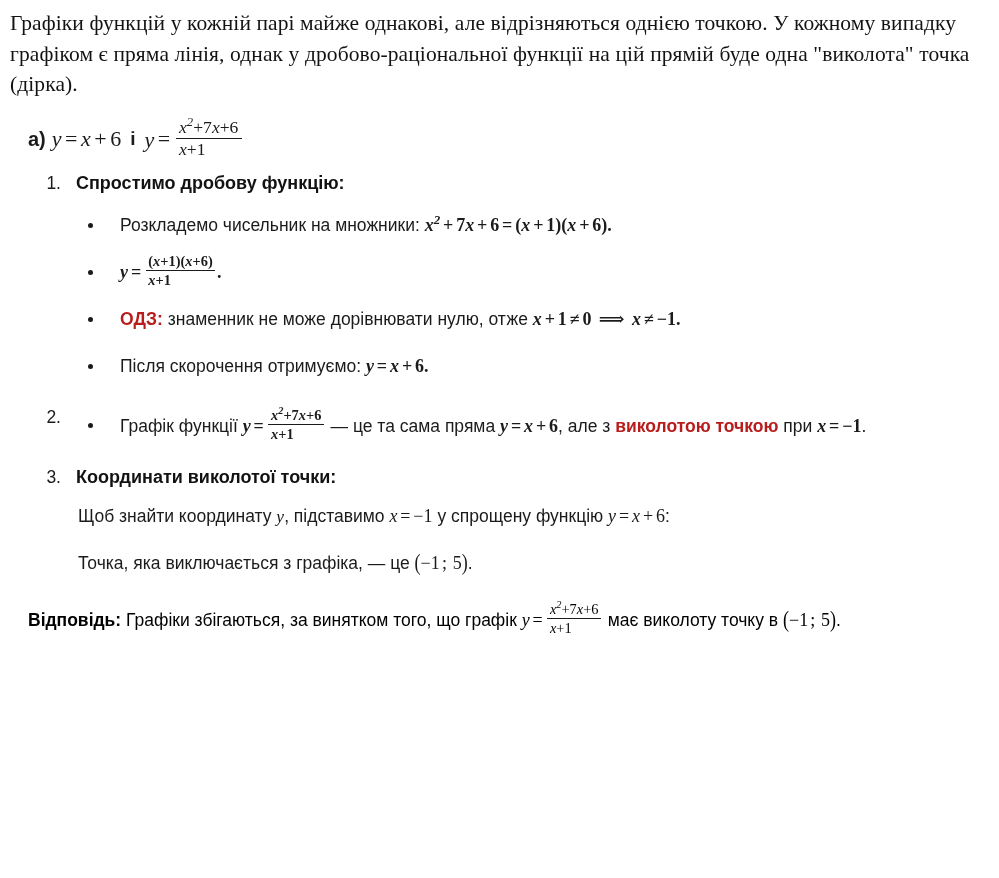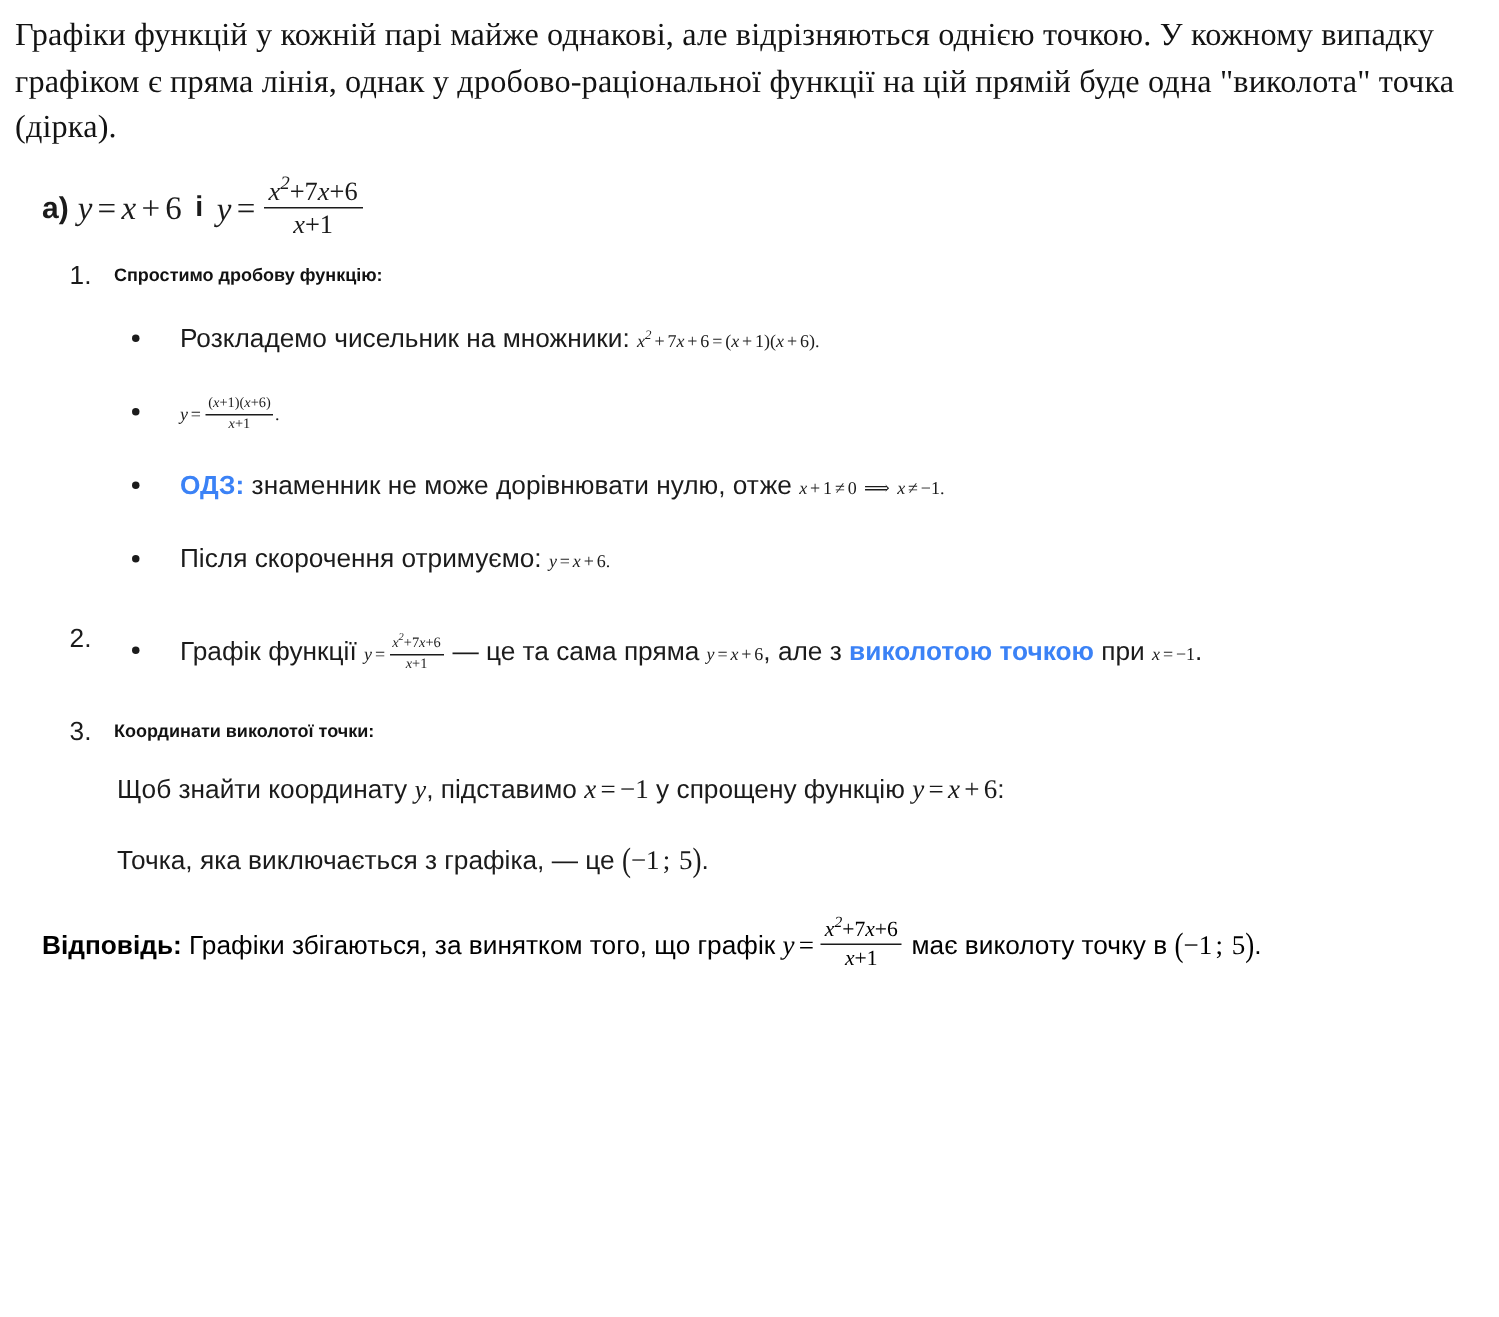--- a/index.html
+++ b/index.html
@@ -51,21 +51,21 @@
   .sup {
     font-size: 0.72em;
     vertical-align: super;
     line-height: 0;
     font-style: italic;
   }
   
   .frac {
     display: inline-block;
     vertical-align: -0.52em;
-    text-align: center;
+    text-align: left;
     font-size: 0.80em;
     line-height: 1.12;
     margin: 0 0.12em;
   }
   .frac .num {
     display: block;
     padding: 0 0.18em 1px 0.18em;
     border-bottom: 1.1px solid #1b1b1b;
   }
   .frac .den {
@@ -112,21 +112,21 @@
     top: 0;
     width: 22px;
     text-align: right;
     font-size: 17.5px;
     line-height: 26px;
     font-weight: normal;
     color: #1b1b1b;
   }
   .step-title {
     margin-left: 66px;
-    font-size: 12px;
+    font-size: 18px;
     line-height: 26px;
     font-weight: bold;
     color: #121212;
   }
 
   .bullets {
     margin: 8px 0 0 0;
     padding: 0;
     list-style: none;
   }
@@ -154,21 +154,21 @@
     content: "";
     position: absolute;
     left: 0;
     top: 19px;
     width: 5px;
     height: 5px;
     border-radius: 50%;
     background: #1b1b1b;
   }
   .bullet.tall { line-height: 44px; }
-  .bullet .m { font-size: 12px; }
+  .bullet .m { font-size: 18px; font-weight: bold; }
 
   
   .step-para {
     margin: 6px 0 0 68px;
     font-size: 17.5px;
     line-height: 41px;
     color: #1b1b1b;
     max-width: 860px;
   }
   .step-para .m { font-size: 18px; }
@@ -177,21 +177,21 @@
   .answer {
     margin: 16px 0 0 18px;
     font-size: 17.5px;
     line-height: 41px;
     color: #000000;
     max-width: 940px;
   }
   .answer .lbl { font-weight: bold; }
   .answer .m { font-size: 18px; }
 
-  b, .b { font-weight: bold; color: #3b82f6; }
+  b, .b { font-weight: bold; color: #b91c1c; }
 </style>
 </head>
 <body>
 
 <div class="page">
 
   <div class="intro">
     <p>Графіки функцій у кожній парі майже однакові, але відрізняються однією точкою. У кожному випадку графіком є пряма лінія, однак у дробово-раціональної функції на цій прямій буде одна "виколота" точка (дірка).</p>
   </div>
 

